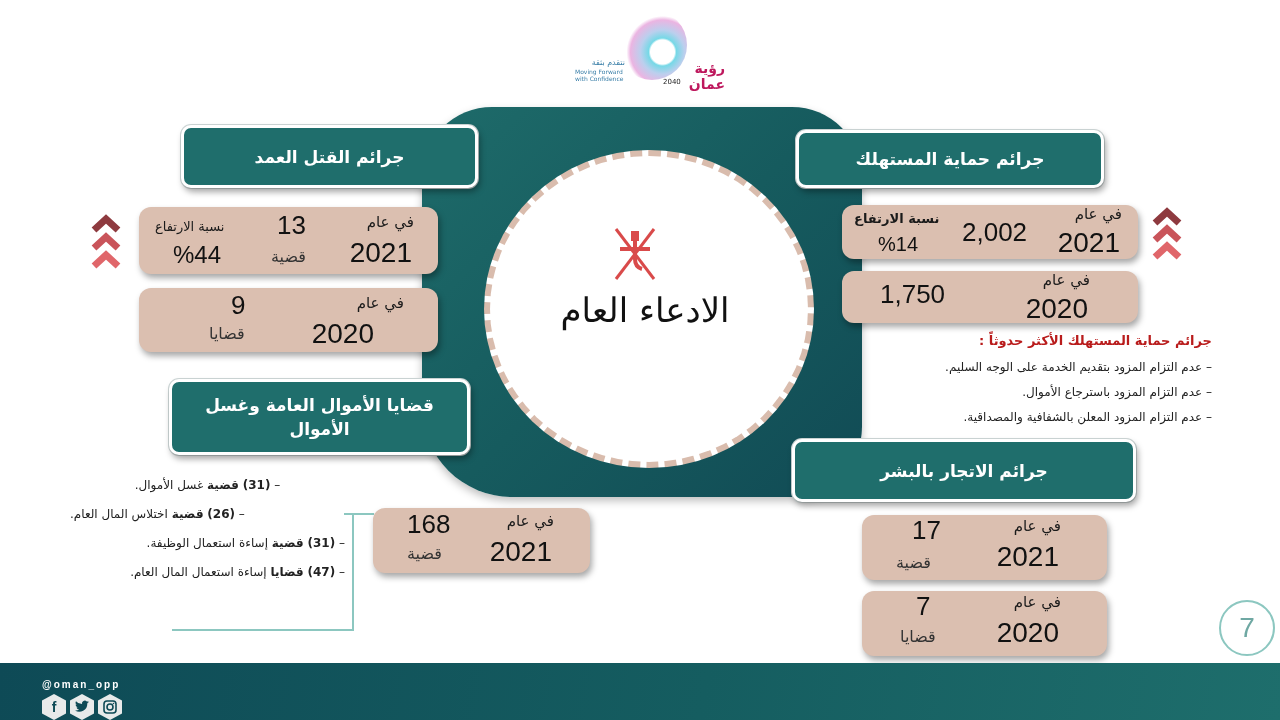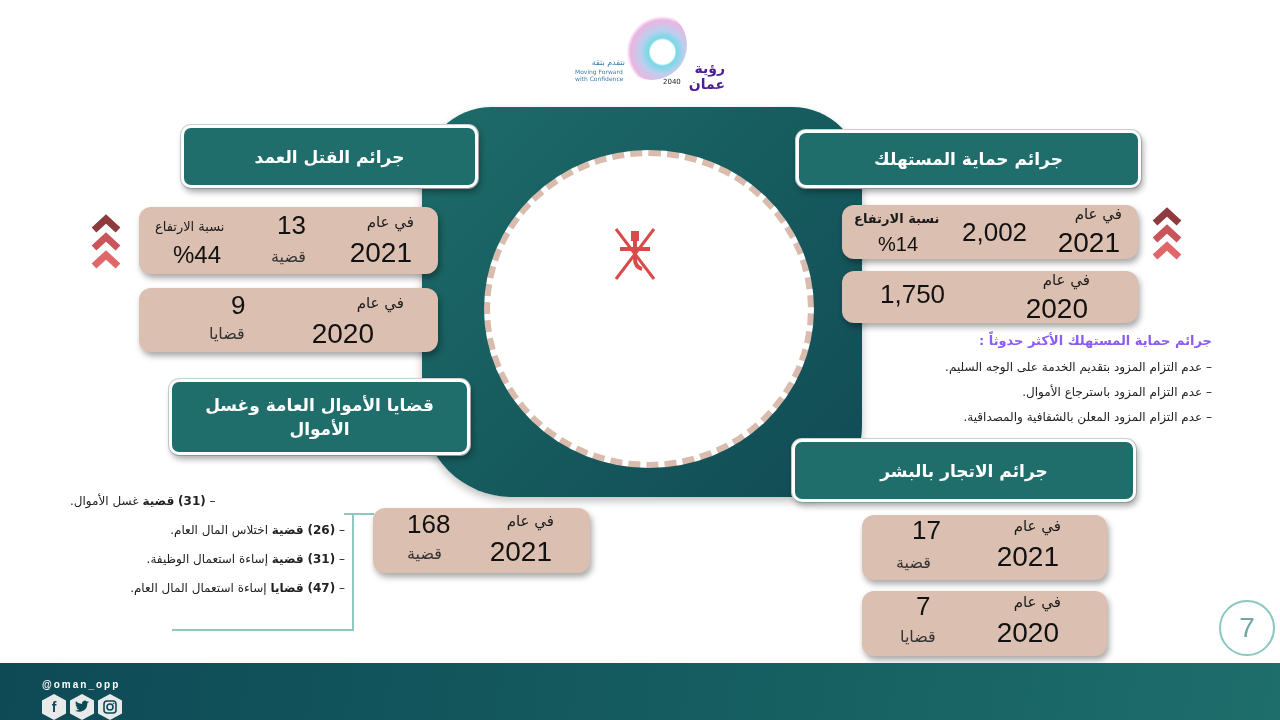--- a/index.html
+++ b/index.html
@@ -7,21 +7,21 @@
   body { position: relative; font-family: "DejaVu Sans", sans-serif; color: #1a1a1a; }
 
   .abs { position: absolute; }
 
   
   #vision-logo { left: 575px; top: 10px; width: 150px; height: 80px; }
   #vision-logo .burst { position: absolute; left: 42px; top: 0; width: 70px; height: 70px; border-radius: 50%;
     background: radial-gradient(circle at 65% 60%, #ffffff 0 12px, rgba(60,200,220,0.7) 14px, rgba(120,160,220,0.5) 22px, rgba(210,90,190,0.45) 32px, rgba(255,255,255,0) 36px); }
   #vision-logo .tag-ar { position: absolute; left: 0; top: 48px; font-size: 8px; color: #3a7fa8; direction: rtl; width: 50px; text-align: right; }
   #vision-logo .tag-en { position: absolute; left: 0; top: 58px; font-size: 6px; color: #3a7fa8; width: 50px; line-height: 7px; }
-  #vision-logo .oman { position: absolute; left: 82px; top: 50px; font-size: 14px; color: #4c1d95; font-weight: bold; direction: rtl; }
+  #vision-logo .oman { position: absolute; left: 82px; top: 50px; font-size: 14px; color: #be185d; font-weight: bold; direction: rtl; }
   #vision-logo .year { position: absolute; left: 88px; top: 68px; font-size: 7px; color: #222; }
 
   
   #center-shape { left: 422px; top: 107px; width: 440px; height: 390px; border-radius: 70px 70px 70px 90px;
     background: linear-gradient(135deg, #1e6b6a 0%, #165b5e 50%, #114b55 100%); box-shadow: 0 4px 8px rgba(0,0,0,0.25); }
   #emblem-circle { left: 484px; top: 150px; width: 330px; height: 318px; border-radius: 50%; background: #ffffff;
     border: 6px dashed #d9bcad; }
   #emblem-icon { left: 610px; top: 225px; width: 50px; height: 60px; color: #d94a4a; }
   #emblem-text { left: 520px; top: 290px; width: 250px; text-align: center; direction: rtl; font-family: "DejaVu Serif", serif; font-size: 34px; line-height: 40px; color: #111; }
 
@@ -37,21 +37,21 @@
   .val-num { position: absolute; font-size: 26px; font-family: "Liberation Sans", sans-serif; color: #111; }
   .lbl-unit { position: absolute; font-size: 16px; color: #333; direction: rtl; }
   .lbl-rise { position: absolute; font-size: 13px; color: #1a1a1a; direction: rtl; }
   .val-rise { position: absolute; font-size: 24px; font-family: "Liberation Sans", sans-serif; color: #111; }
 
   
   .arrows { width: 36px; height: 62px; }
   .chev { position: absolute; left: 2px; width: 32px; height: 20px; }
 
   
-  .list-title { color: #8b5cf6; font-weight: bold; font-size: 13px; direction: rtl; }
+  .list-title { color: #b91c1c; font-weight: bold; font-size: 13px; direction: rtl; }
   .list-item { font-size: 12px; direction: rtl; color: #222; white-space: nowrap; }
   .list-item b { font-weight: bold; }
 
   
   #page-num { left: 1219px; top: 600px; width: 56px; height: 56px; border-radius: 50%; border: 2px solid #8cc7c0;
     color: #6fa8a3; font-size: 28px; display: flex; align-items: center; justify-content: center; font-family: "Liberation Sans", sans-serif; }
 
   
   #footer { left: 0; top: 663px; width: 1280px; height: 57px; background: linear-gradient(100deg, #0e4a56 0%, #155d60 55%, #1e6e6c 100%); }
   #handle { left: 42px; top: 679px; color: #ffffff; font-weight: bold; font-size: 10px; letter-spacing: 2px; font-family: "Liberation Sans", sans-serif; }
@@ -75,20 +75,21 @@
 <div id="emblem-icon" class="abs">
   <svg width="50" height="60" viewBox="0 0 50 60">
     <line x1="6" y1="4" x2="44" y2="54" stroke="#d94a4a" stroke-width="3"></line>
     <line x1="44" y1="4" x2="6" y2="54" stroke="#d94a4a" stroke-width="3"></line>
     <rect x="21" y="6" width="8" height="10" fill="#d94a4a"></rect>
     <path d="M25 16 L25 34 Q25 42 32 44" stroke="#d94a4a" stroke-width="4" fill="none"></path>
     <rect x="10" y="22" width="30" height="4" fill="#d94a4a"></rect>
   </svg>
 </div>
 <div id="emblem-text" class="abs">
+  <div>الادعاء العام</div>
 </div>
 
 <div class="abs hdr" style="left:181px;top:125px;width:297px;height:63px;">
   <span>جرائم القتل العمد</span>
 </div>
 
 <div class="abs arrows" style="left:88px;top:214px;">
   <svg class="chev" style="top:0" viewBox="0 0 32 20">
       <polyline points="4,16 16,5 28,16" fill="none" stroke="#8e3a3f" stroke-width="7" stroke-linejoin="miter"></polyline>
     </svg>
@@ -114,26 +115,26 @@
   <span class="val-year" style="right:64px;top:30px;">2020</span>
   <span class="val-num" style="left:92px;top:2px;">9</span>
   <span class="lbl-unit" style="left:70px;top:36px;">قضايا</span>
 </div>
 
 <div class="abs hdr" style="left:169px;top:379px;width:301px;height:76px;line-height:24px;">
   <span>قضايا الأموال العامة وغسل الأموال</span>
 </div>
 
 <div class="abs" style="left:70px;top:478px;width:275px;">
-  <div class="list-item" style="height:29px;text-align:left;margin-top:16px;">
+  <div class="list-item" style="height:29px;text-align:center;">
     <span>–</span>
     <b>(31)</b> <b>قضية</b>
     <span>غسل الأموال.</span>
   </div>
-  <div class="list-item" style="height:29px;text-align:right;">
+  <div class="list-item" style="height:29px;text-align:left;">
     <span>–</span>
     <b>(26)</b> <b>قضية</b>
     <span>اختلاس المال العام.</span>
   </div>
   <div class="list-item" style="height:29px;text-align:right;">
     <span>–</span>
     <b>(31)</b> <b>قضية</b>
     <span>إساءة استعمال الوظيفة.</span>
   </div>
   <div class="list-item" style="height:29px;text-align:right;">
@@ -146,21 +147,21 @@
 <div class="abs" style="left:172px;top:513px;width:182px;height:118px;border-right:2px solid #8cc7c0;border-bottom:2px solid #8cc7c0;border-top:2px solid #8cc7c0;border-top-color:transparent;"></div>
 <div class="abs" style="left:344px;top:513px;width:30px;height:2px;background:#8cc7c0;"></div>
 
 <div class="abs box" style="left:373px;top:508px;width:217px;height:65px;">
   <span class="lbl-year" style="right:36px;top:4px;">في عام</span>
   <span class="val-year" style="right:38px;top:28px;">2021</span>
   <span class="val-num" style="left:34px;top:1px;">168</span>
   <span class="lbl-unit" style="left:34px;top:36px;">قضية</span>
 </div>
 
-<div class="abs hdr" style="left:796px;top:130px;width:345px;height:58px;">
+<div class="abs hdr" style="left:796px;top:130px;width:308px;height:58px;">
   <span>جرائم حماية المستهلك</span>
 </div>
 
 <div class="abs box" style="left:842px;top:205px;width:296px;height:54px;">
   <span class="lbl-year" style="right:16px;top:0px;">في عام</span>
   <span class="val-year" style="right:18px;top:22px;">2021</span>
   <span class="val-num" style="left:120px;top:12px;">2,002</span>
   <span class="lbl-rise" style="left:12px;top:6px;font-weight:bold;">نسبة الارتفاع</span>
   <span class="val-rise" style="left:36px;top:28px;font-size:20px;">%14</span>
 </div>

